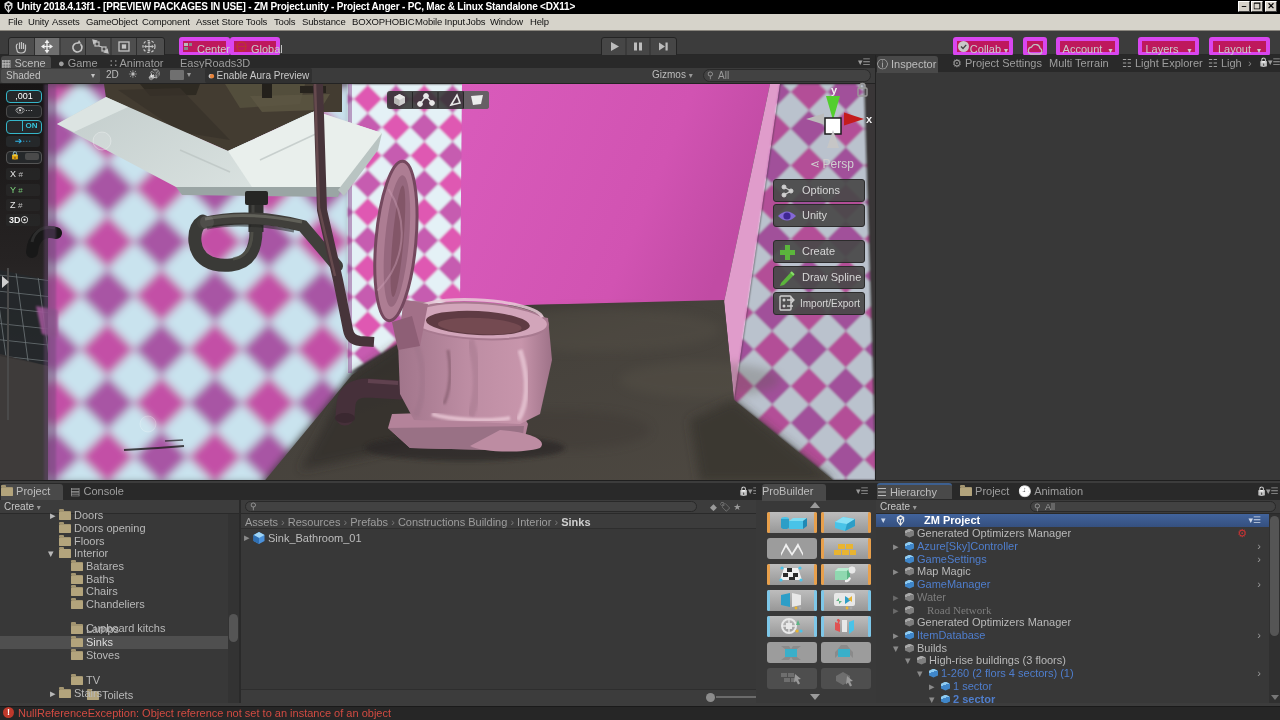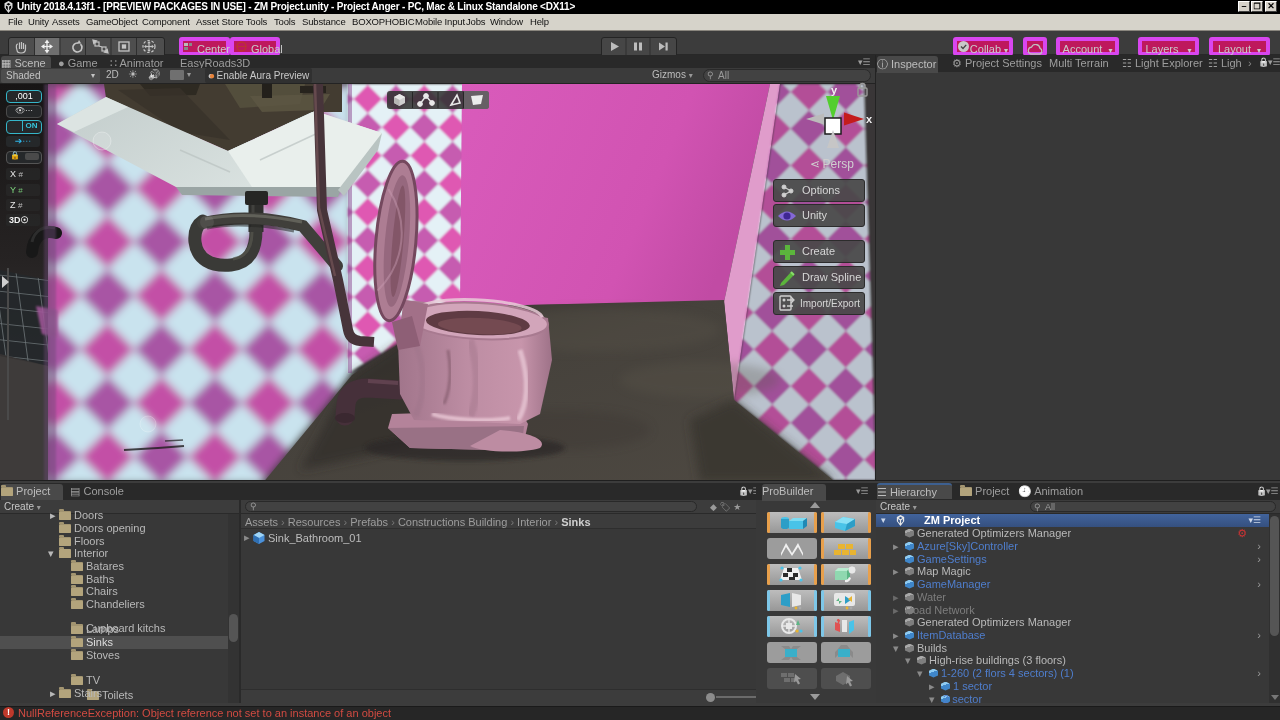--- a/index.html
+++ b/index.html
@@ -705,21 +705,21 @@
       <span style="position:absolute;right:8px;color:#9a9a9a;">›</span>
     </div>
   <div class="abs row dim" style="left:876px;top:591px;width:393px;">
       <span style="position:absolute;left:17px;color:#6a6a6a;">▸</span>
       <span style="position:absolute;left:29px;"><i class="cub"></i></span>
       <span style="position:absolute;left:41px;">Water</span>
     </div>
   <div class="abs row dim" style="left:876px;top:604px;width:393px;">
       <span style="position:absolute;left:17px;color:#6a6a6a;">▸</span>
       <span style="position:absolute;left:29px;"><i class="cub"></i></span>
-      <span style="position:absolute;left:29px;">Road Network</span>
+      <span style="position:absolute;left:51px;font-family:Liberation Serif, serif;">Road Network</span>
     </div>
   <div class="abs row" style="left:876px;top:616px;width:393px;">
       <span style="position:absolute;left:29px;"><i class="cub"></i></span>
       <span style="position:absolute;left:41px;">Generated Optimizers Manager</span>
     </div>
   <div class="abs row blue" style="left:876px;top:629px;width:393px;">
       <span style="position:absolute;left:17px;color:#8a8a8a;">▸</span>
       <span style="position:absolute;left:29px;"><i class="cubb"></i></span>
       <span style="position:absolute;left:41px;">ItemDatabase</span>
       <span style="position:absolute;right:8px;color:#9a9a9a;">›</span>
@@ -741,21 +741,21 @@
       <span style="position:absolute;right:8px;color:#9a9a9a;">›</span>
     </div>
   <div class="abs row blue" style="left:876px;top:680px;width:393px;">
       <span style="position:absolute;left:53px;color:#8a8a8a;">▸</span>
       <span style="position:absolute;left:65px;"><i class="cubb"></i></span>
       <span style="position:absolute;left:77px;">1 sector</span>
     </div>
   <div class="abs row blue" style="left:876px;top:693px;width:393px;height:10px;overflow:hidden;">
       <span style="position:absolute;left:53px;color:#8a8a8a;">▾</span>
       <span style="position:absolute;left:65px;"><i class="cubb"></i></span>
-      <span style="position:absolute;left:67px;">2 sector</span>
+      <span style="position:absolute;left:77px;font-weight:bold;">2 sector</span>
     </div>
 
   <div class="abs" style="left:1269px;top:514px;width:11px;height:189px;background:#303030;"></div>
   <div class="abs" style="left:1270px;top:516px;width:9px;height:120px;background:#555;border-radius:5px;"></div>
   <div class="abs" style="left:1271px;top:695px;width:0;height:0;border-top:5px solid #777;border-left:4px solid transparent;border-right:4px solid transparent;"></div>
 
   <div class="abs" style="left:0;top:703px;width:1280px;height:3px;background:#3c3c3c;"></div>
   <div class="abs" style="left:0;top:706px;width:1280px;height:14px;background:#262626;border-top:1px solid #1a1a1a;box-sizing:border-box;"></div>
   <div class="abs" style="left:3px;top:707px;width:11px;height:11px;border-radius:50%;background:#c0392b;color:#fff;font-size:9px;font-weight:bold;text-align:center;line-height:11px;">!</div>
   <div class="abs" style="left:18px;top:707px;color:#d14b42;font-size:11px;white-space:nowrap;">NullReferenceException: Object reference not set to an instance of an object</div>

